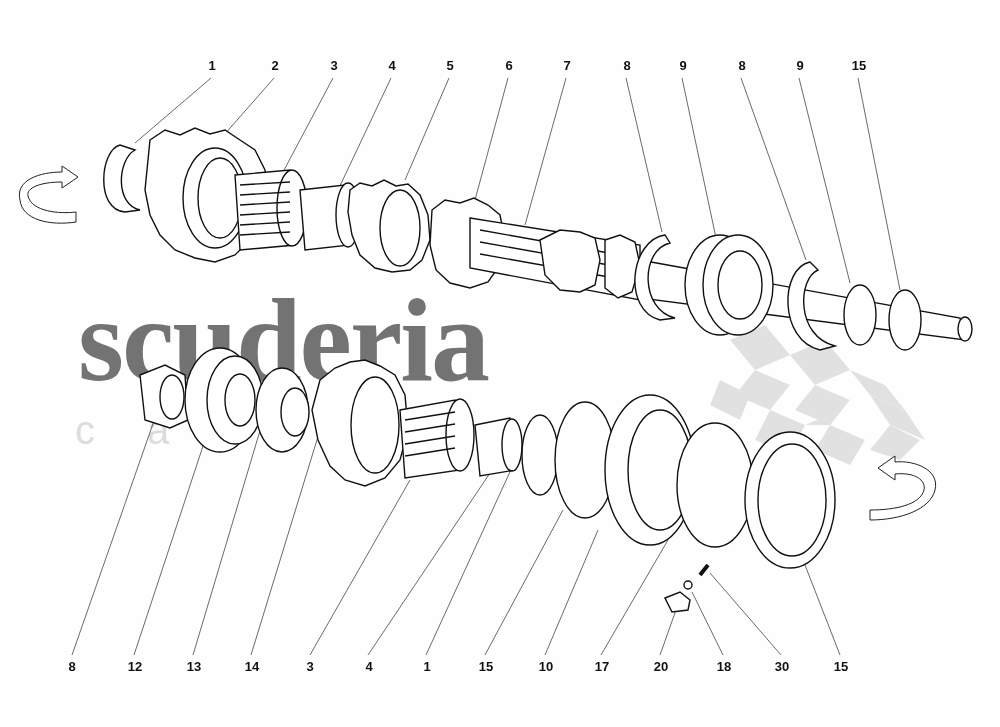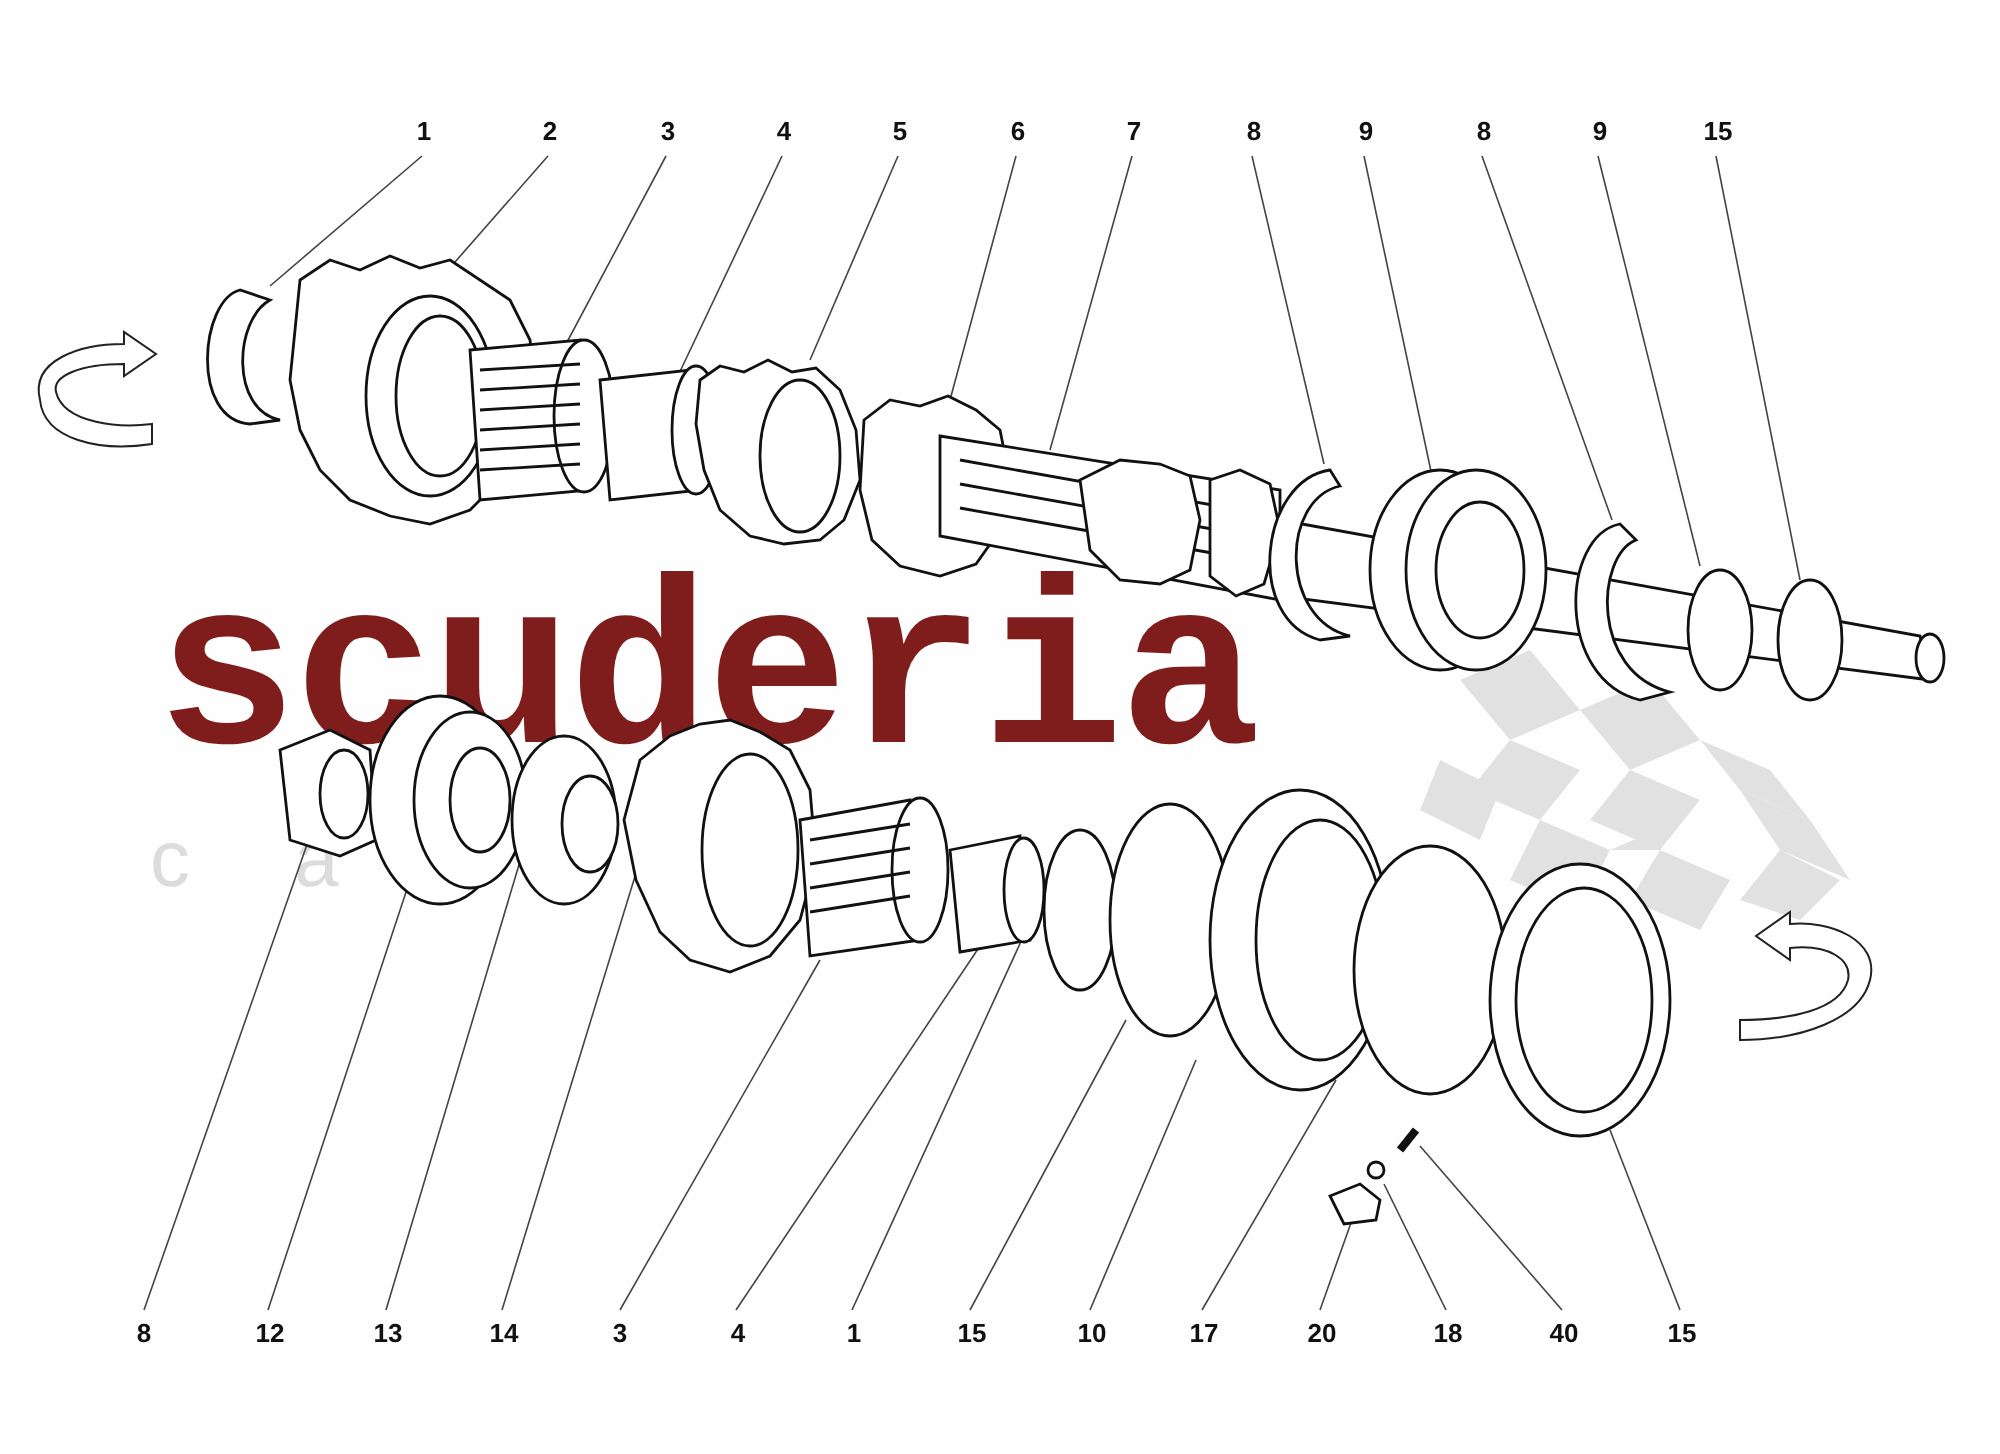--- a/index.html
+++ b/index.html
@@ -1,18 +1,18 @@
 <!DOCTYPE html>
 <html><head>
 <meta charset="utf-8">
 <style>
   html, body { margin:0; padding:0; background:#fdfefd; }
   body { width:1000px; height:727px; position:relative; overflow:hidden; font-family:"Liberation Sans", sans-serif; }
   #canvas { position:absolute; left:0; top:0; width:1000px; height:727px; }
-  .wm-main { position:absolute; left:78px; top:282px; font-family:Liberation Mono, monospace; font-weight:bold; font-size:118px; letter-spacing:-2px; color:#7f1d1d; line-height:1; }
+  .wm-main { position:absolute; left:78px; top:282px; font-family:Liberation Serif, serif; font-weight:bold; font-size:118px; letter-spacing:-2px; color:#737373; line-height:1; }
   .wm-sub { position:absolute; left:75px; top:410px; font-family:"Liberation Sans", sans-serif; font-size:40px; color:#dcdcdc; letter-spacing:52px; line-height:1; }
   .callout { position:absolute; font-family:"Liberation Sans", sans-serif; font-weight:bold; font-size:13px; color:#111; transform:translateX(-50%); line-height:1; }
 </style>
 </head>
 <body>
 
 <div class="wm-main">scuderia</div>
 <div class="wm-sub">car parts</div>
 
 <svg id="canvas" viewBox="0 0 1000 727" xmlns="http://www.w3.org/2000/svg">
@@ -211,15 +211,15 @@
   <div class="callout" style="left:194px;top:660px">13</div>
   <div class="callout" style="left:252px;top:660px">14</div>
   <div class="callout" style="left:310px;top:660px">3</div>
   <div class="callout" style="left:369px;top:660px">4</div>
   <div class="callout" style="left:427px;top:660px">1</div>
   <div class="callout" style="left:486px;top:660px">15</div>
   <div class="callout" style="left:546px;top:660px">10</div>
   <div class="callout" style="left:602px;top:660px">17</div>
   <div class="callout" style="left:661px;top:660px">20</div>
   <div class="callout" style="left:724px;top:660px">18</div>
-  <div class="callout" style="left:782px;top:660px">40</div>
+  <div class="callout" style="left:782px;top:660px">30</div>
   <div class="callout" style="left:841px;top:660px">15</div>
 </div>
 
 </body></html>

